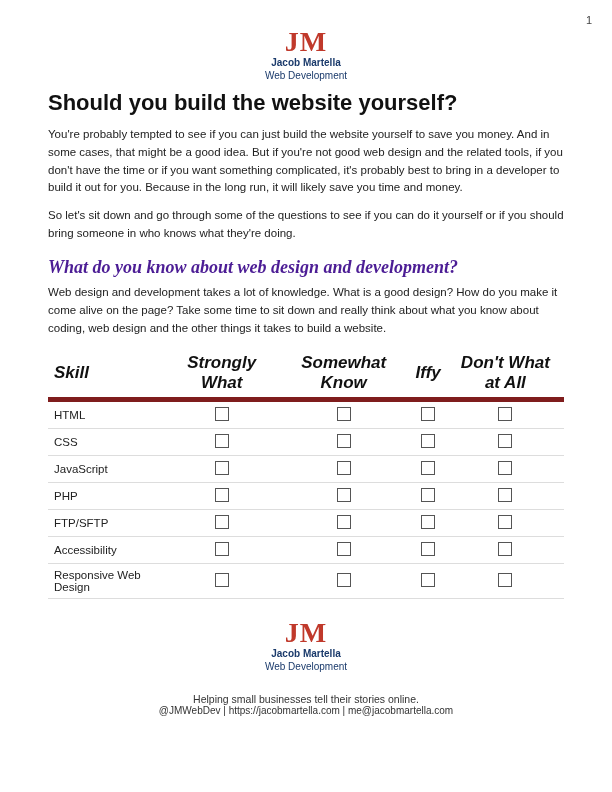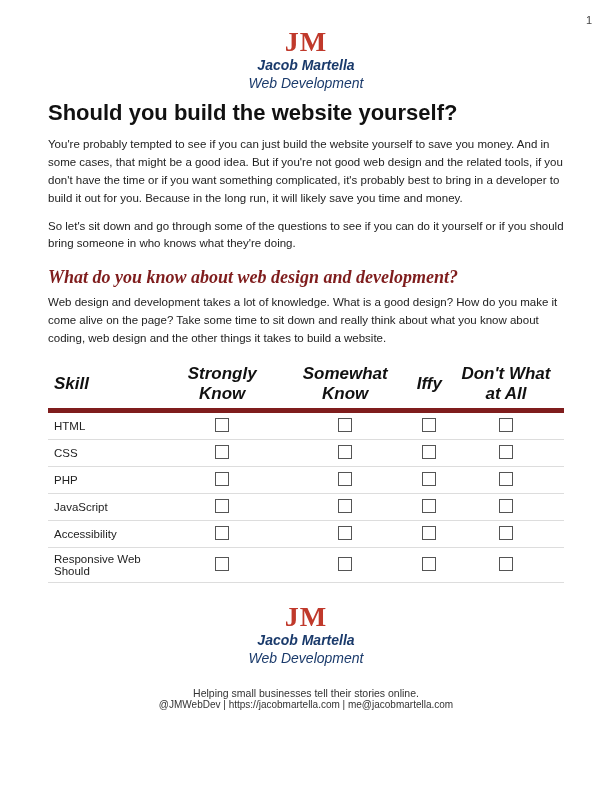--- a/index.html
+++ b/index.html
@@ -34,23 +34,22 @@
       font-weight: bold;
       color: #1a3a6b;
       font-family: Georgia, serif;
       line-height: 1;
       letter-spacing: 1px;
     }
     .logo-jm span {
       color: #c0392b;
     }
     .logo-sub {
-      font-size: 14px;
+      font-size: 10px;
       color: #1a3a6b;
-      font-style: italic;
       line-height: 1.3;
       text-align: center;
     }
     .logo-sub .name {
       font-weight: bold;
       display: block;
     }
     h1 {
       font-size: 22px;
       font-weight: bold;
@@ -62,21 +61,21 @@
       font-size: 11.5px;
       line-height: 1.55;
       margin-bottom: 10px;
       color: #222;
     }
     .section-heading {
       font-family: Georgia, 'Times New Roman', serif;
       font-size: 18px;
       font-style: italic;
       font-weight: bold;
-      color: #7f1d1d;
+      color: #4c1d95;
       margin: 14px 0 6px 0;
     }
     .section-text {
       font-size: 11.5px;
       line-height: 1.55;
       margin-bottom: 12px;
       color: #222;
     }
     .skills-table {
       width: 100%;
@@ -149,21 +148,21 @@
   <p class="intro-text">So let's sit down and go through some of the questions to see if you can do it yourself or if you should bring someone in who knows what they're doing.</p>
 
   <div class="section-heading">What do you know about web design and development?</div>
 
   <p class="section-text">Web design and development takes a lot of knowledge. What is a good design? How do you make it come alive on the page? Take some time to sit down and really think about what you know about coding, web design and the other things it takes to build a website.</p>
 
   <table class="skills-table">
     <thead>
       <tr>
         <th class="skill-col">Skill</th>
-        <th>Strongly Know</th>
+        <th>Strongly What</th>
         <th>Somewhat Know</th>
         <th>Iffy</th>
         <th>Don't What at All</th>
       </tr>
     </thead>
     <tbody id="skills-tbody">
 
         <tr>
           <td class="skill-name">HTML</td>
           <td><span class="checkbox-cell"></span></td>
@@ -172,42 +171,49 @@
           <td><span class="checkbox-cell"></span></td>
         </tr>
         <tr>
           <td class="skill-name">CSS</td>
           <td><span class="checkbox-cell"></span></td>
           <td><span class="checkbox-cell"></span></td>
           <td><span class="checkbox-cell"></span></td>
           <td><span class="checkbox-cell"></span></td>
         </tr>
         <tr>
+          <td class="skill-name">JavaScript</td>
+          <td><span class="checkbox-cell"></span></td>
+          <td><span class="checkbox-cell"></span></td>
+          <td><span class="checkbox-cell"></span></td>
+          <td><span class="checkbox-cell"></span></td>
+        </tr>
+        <tr>
           <td class="skill-name">PHP</td>
           <td><span class="checkbox-cell"></span></td>
           <td><span class="checkbox-cell"></span></td>
           <td><span class="checkbox-cell"></span></td>
           <td><span class="checkbox-cell"></span></td>
         </tr>
         <tr>
-          <td class="skill-name">JavaScript</td>
+          <td class="skill-name">FTP/SFTP</td>
           <td><span class="checkbox-cell"></span></td>
           <td><span class="checkbox-cell"></span></td>
           <td><span class="checkbox-cell"></span></td>
           <td><span class="checkbox-cell"></span></td>
         </tr>
         <tr>
           <td class="skill-name">Accessibility</td>
           <td><span class="checkbox-cell"></span></td>
           <td><span class="checkbox-cell"></span></td>
           <td><span class="checkbox-cell"></span></td>
           <td><span class="checkbox-cell"></span></td>
         </tr>
         <tr>
-          <td class="skill-name">Responsive Web Should</td>
+          <td class="skill-name">Responsive Web Design</td>
           <td><span class="checkbox-cell"></span></td>
           <td><span class="checkbox-cell"></span></td>
           <td><span class="checkbox-cell"></span></td>
           <td><span class="checkbox-cell"></span></td>
         </tr>
       </tbody>
   </table>
 
   <div class="footer-area">
     <div class="logo-jm">

